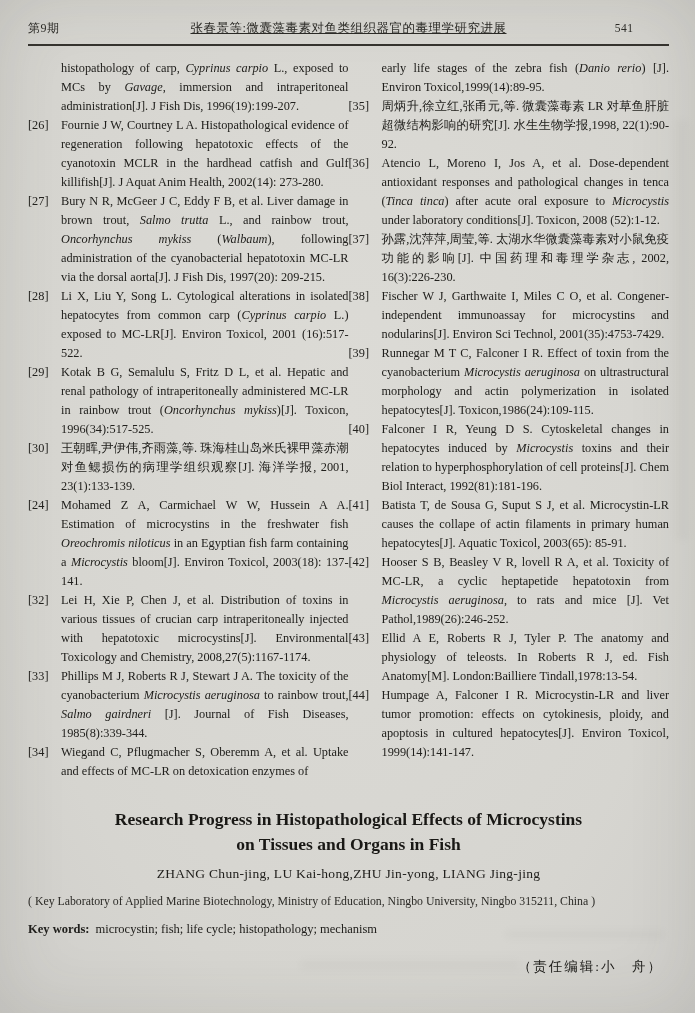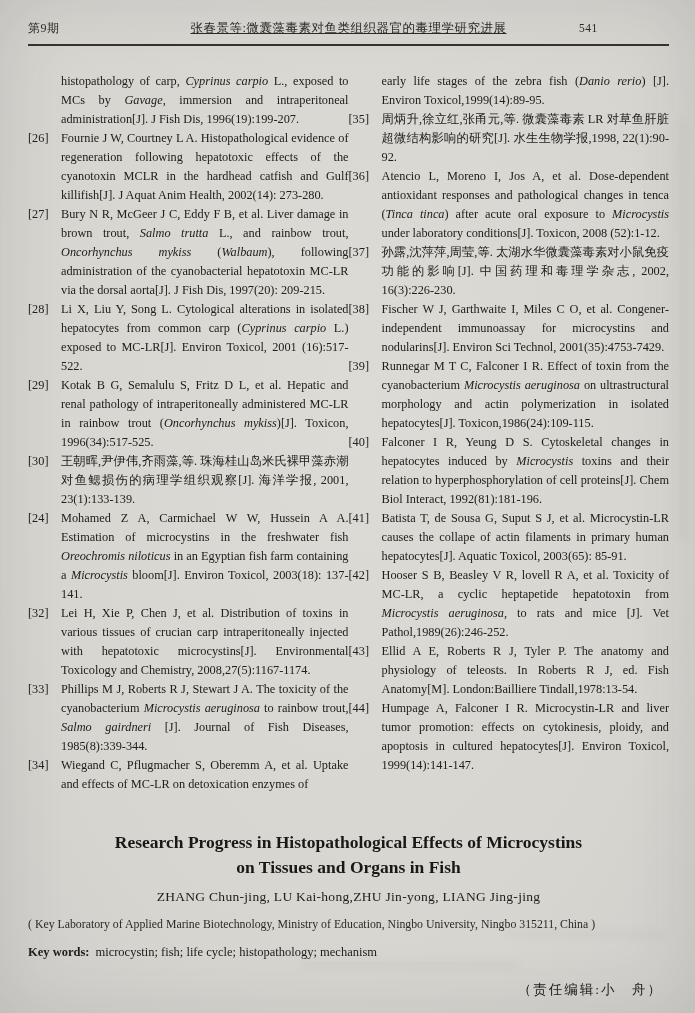--- a/index.html
+++ b/index.html
@@ -15,36 +15,36 @@
     overflow:hidden;
     color:#21201d;
     font-family:"Liberation Serif","DejaVu Serif",serif;
   }
   .pg-header{
     display:flex;align-items:baseline;
     font-size:12px;letter-spacing:.5px;color:#2b2a26;
   }
   .pg-header .issue{width:90px;}
   .pg-header .run-title{flex:1;text-align:center;font-size:12.5px;text-decoration:underline;}
-  .pg-header .pgnum{width:90px;text-align:left;font-size:11.5px;}
+  .pg-header .pgnum{width:90px;text-align:center;font-size:11.5px;}
   .rule{border-bottom:2px solid #35332e;margin-top:7px;}
   .refs{
     display:flex;
-    margin-top:26px;
+    margin-top:13px;
     height:772px;overflow:hidden;
     font-size:12.3px;line-height:19px;
   }
   .refs .col{flex:1;min-width:0;}
   .ref-item{
     position:relative;
     padding-left:33px;
     text-align:justify;
   }
   .ref-label{position:absolute;left:0;top:0;}
-  .footer{position:absolute;left:28px;right:26px;top:830px;}
+  .footer{position:absolute;left:28px;right:26px;top:807px;}
   .title{
     font-size:17.5px;line-height:25px;font-weight:bold;
     text-align:center;margin:0 auto;width:470px;color:#191815;
   }
   .authors{margin-top:9px;text-align:center;font-size:13.5px;letter-spacing:.3px;}
   .affil{margin-top:12px;font-size:11.8px;color:#2b2a26;}
   .keywords{margin-top:13px;font-size:12.5px;}
   .keywords b{margin-right:6px;}
   .editor{margin-top:21px;text-align:right;padding-right:6px;font-size:13.5px;letter-spacing:2px;}
   

